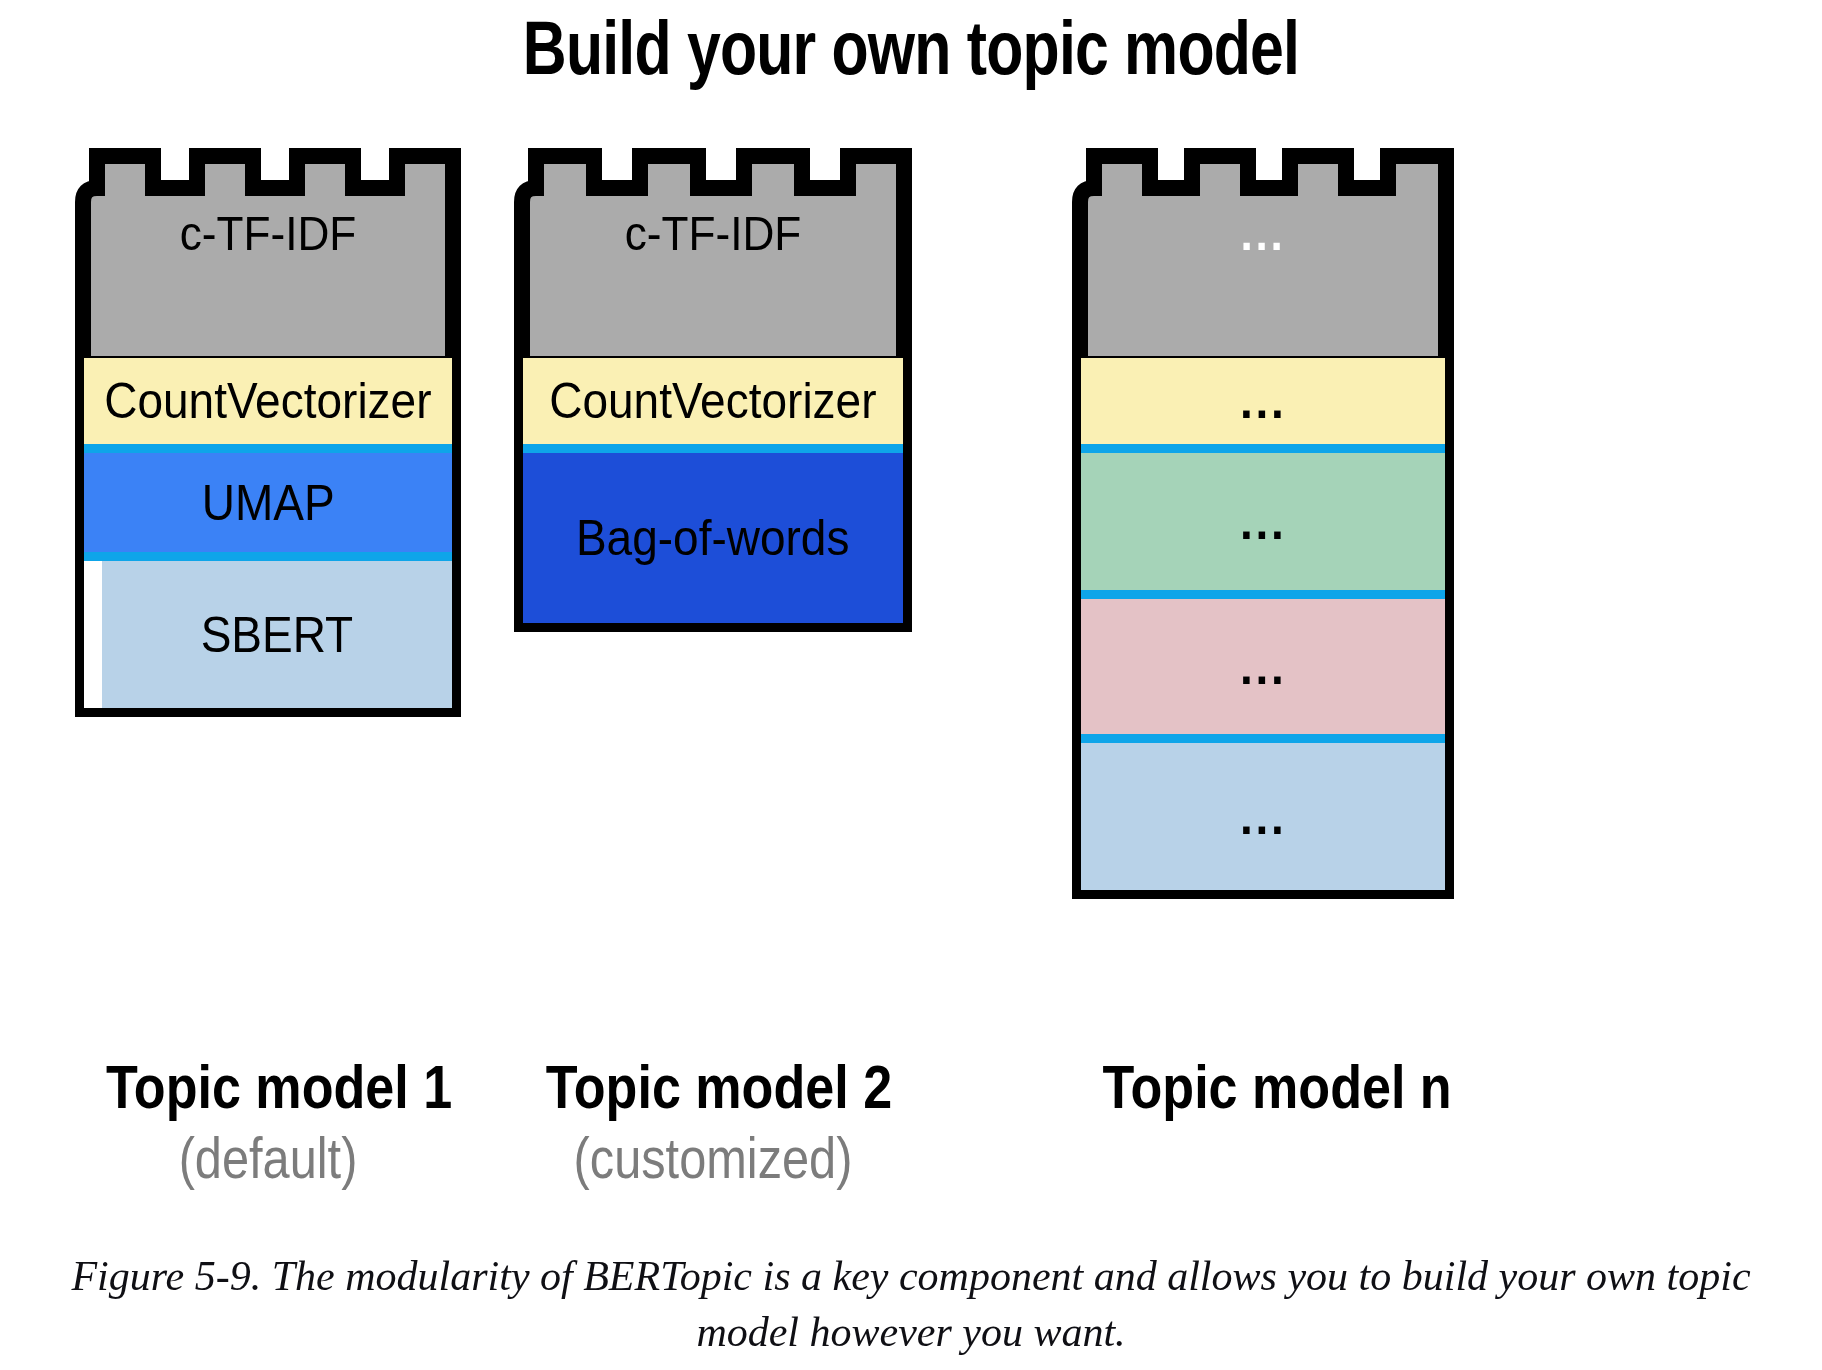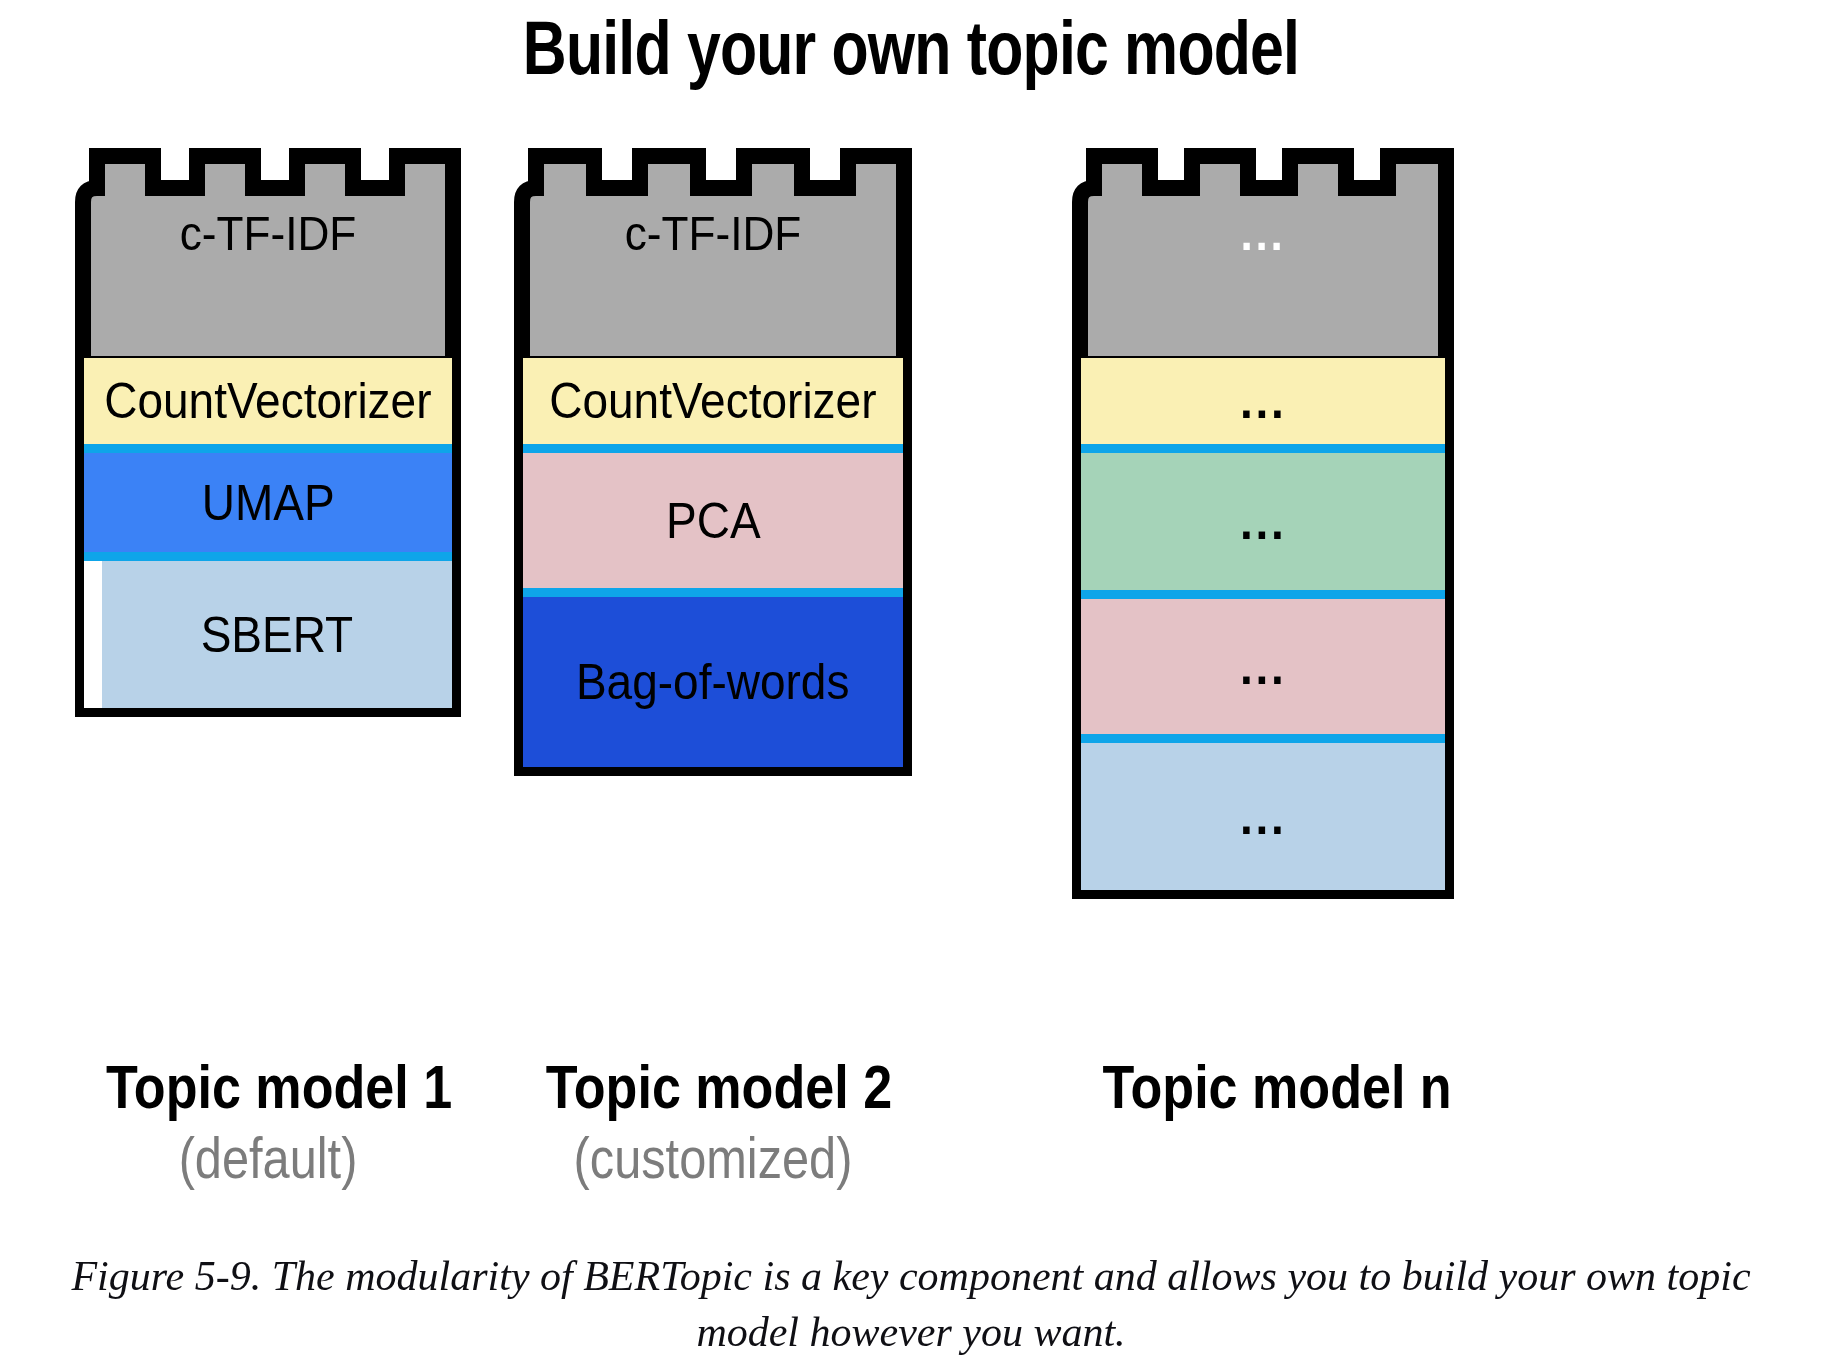--- a/index.html
+++ b/index.html
@@ -224,23 +224,20 @@
                  Q 8 48 22 48 Z" fill="#ababab" stroke="#000000" stroke-width="16" stroke-linejoin="miter"></path>
       </svg>
     </div>
 
     <div class="cap-label">c-TF-IDF</div>
 
     <div class="stack">
       <div class="brick" style="height:95px;background:#faf0b4;">
         <span class="brick-label">CountVectorizer</span>
       </div>
-      <div class="brick" style="height:144px;background:#e4c2c6;">
-        <span class="brick-label">PCA</span>
-      </div>
       <div class="brick" style="height:170px;background:#1d4ed8;">
         <span class="brick-label">Bag-of-words</span>
       </div>
     </div>
 
     <div class="tower-caption" style="top:910px;">
       <div class="caption-main">Topic model 2</div>
       <div class="caption-sub">(customized)</div>
     </div>
   </div>

